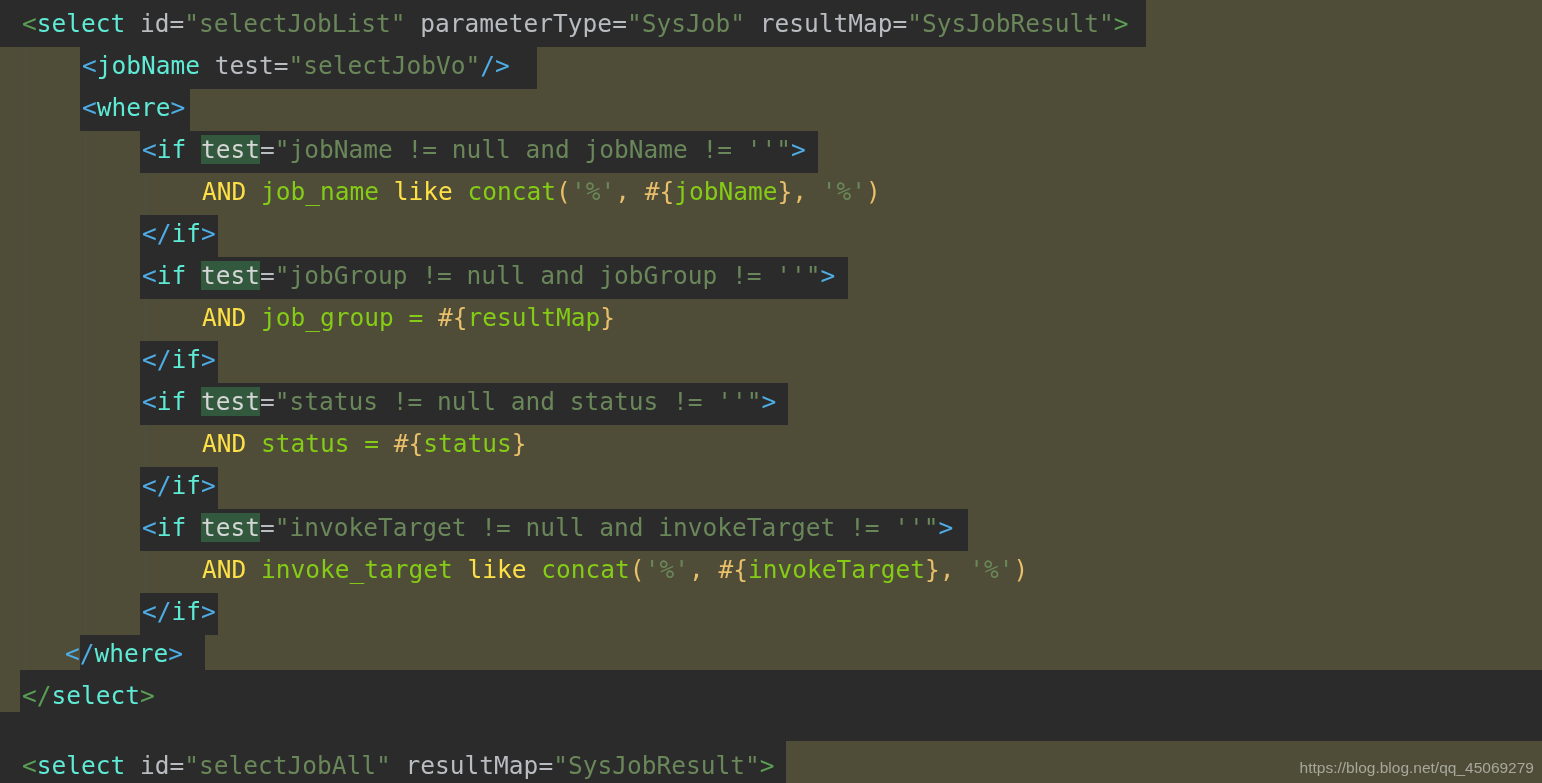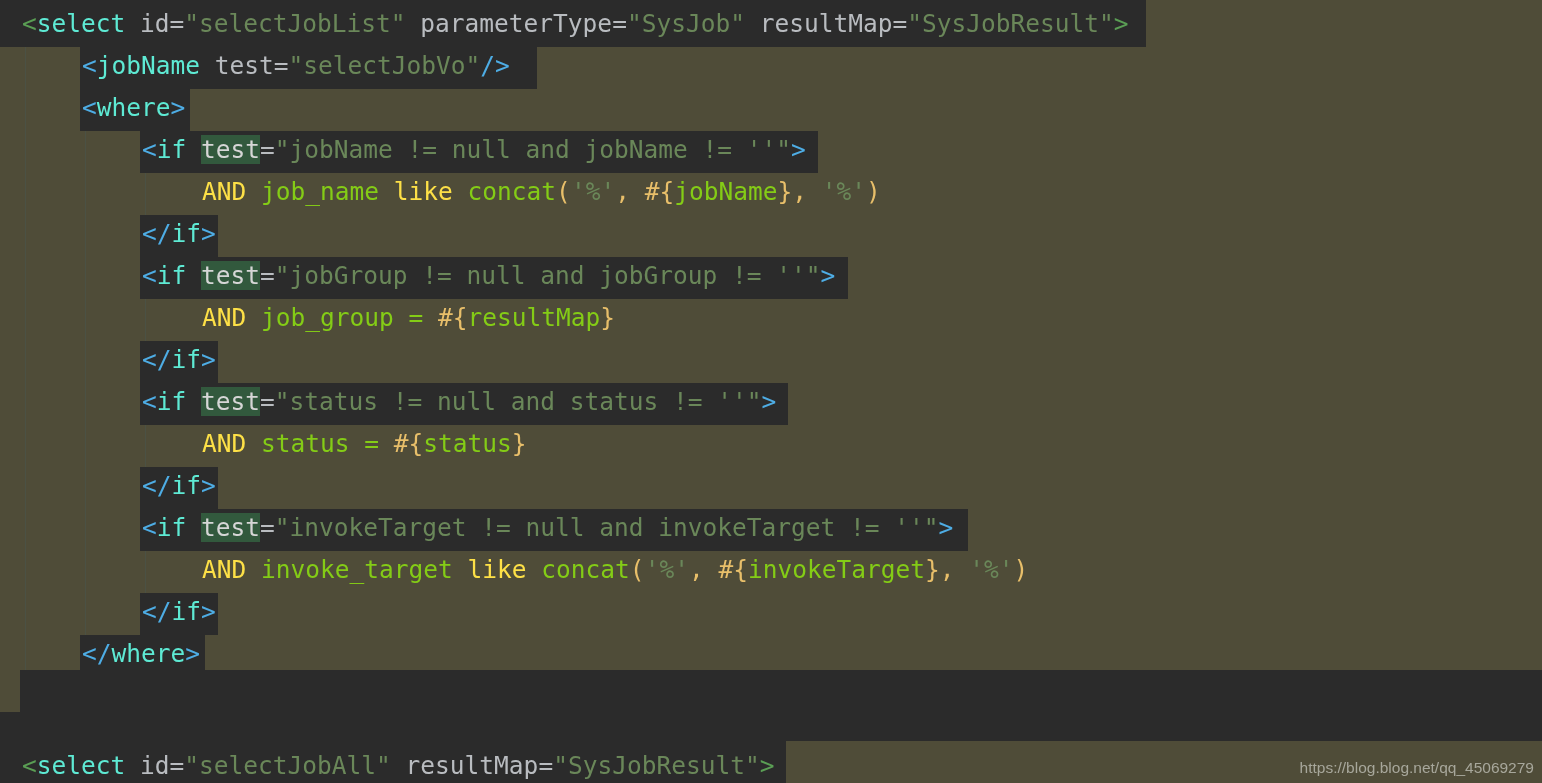--- a/index.html
+++ b/index.html
@@ -127,20 +127,21 @@
   <div class="row" style="top:423px; left:202px;"><span class="kw">AND</span><span> </span><span class="ident">status</span><span class="ident"> = </span><span class="yellow">#{</span><span class="ident">status</span><span class="yellow">}</span></div>
 
   <div class="row" style="top:465px; left:142px;"><span class="tag-br">&lt;/</span><span class="tag-nm">if</span><span class="tag-br">&gt;</span></div>
 
   <div class="row" style="top:507px; left:142px;"><span class="tag-br">&lt;</span><span class="tag-nm">if</span><span> </span><span class="hl-test">test</span><span class="eq">=</span><span class="str">"invokeTarget != null and invokeTarget != ''"</span><span class="tag-br">&gt;</span></div>
 
   <div class="row" style="top:549px; left:202px;"><span class="kw">AND</span><span> </span><span class="ident">invoke_target</span><span> </span><span class="kw">like</span><span> </span><span class="ident">concat</span><span class="yellow">(</span><span class="pct">'%'</span><span class="yellow">, </span><span class="yellow">#{</span><span class="ident">invokeTarget</span><span class="yellow">}</span><span class="yellow">, </span><span class="pct">'%'</span><span class="yellow">)</span></div>
 
   <div class="row" style="top:591px; left:142px;"><span class="tag-br">&lt;/</span><span class="tag-nm">if</span><span class="tag-br">&gt;</span></div>
 
-  <div class="row" style="top:633px; left:82px;"><span class="tag-br">&lt;/</span><span class="tag-nm">where</span><span class="tag-br">&gt;</span></div>
+  <div class="row" style="top:633px; left:65px;"><span class="tag-br">&lt;/</span><span class="tag-nm">where</span><span class="tag-br">&gt;</span></div>
 
+  <div class="row" style="top:675px; left:22px;"><span class="tag-brg">&lt;/</span><span class="tag-nm">select</span><span class="tag-brg">&gt;</span></div>
 
   <div class="row" style="top:745px; left:22px;"><span class="tag-brg">&lt;</span><span class="tag-nm">select</span><span> </span><span class="attr">id</span><span class="eq">=</span><span class="str">"selectJobAll"</span><span> </span><span class="attr">resultMap</span><span class="eq">=</span><span class="str">"SysJobResult"</span><span class="tag-brg">&gt;</span></div>
 
   <div class="watermark">https://blog.blog.net/qq_45069279</div>
 
 </div>
 
 </body></html>

